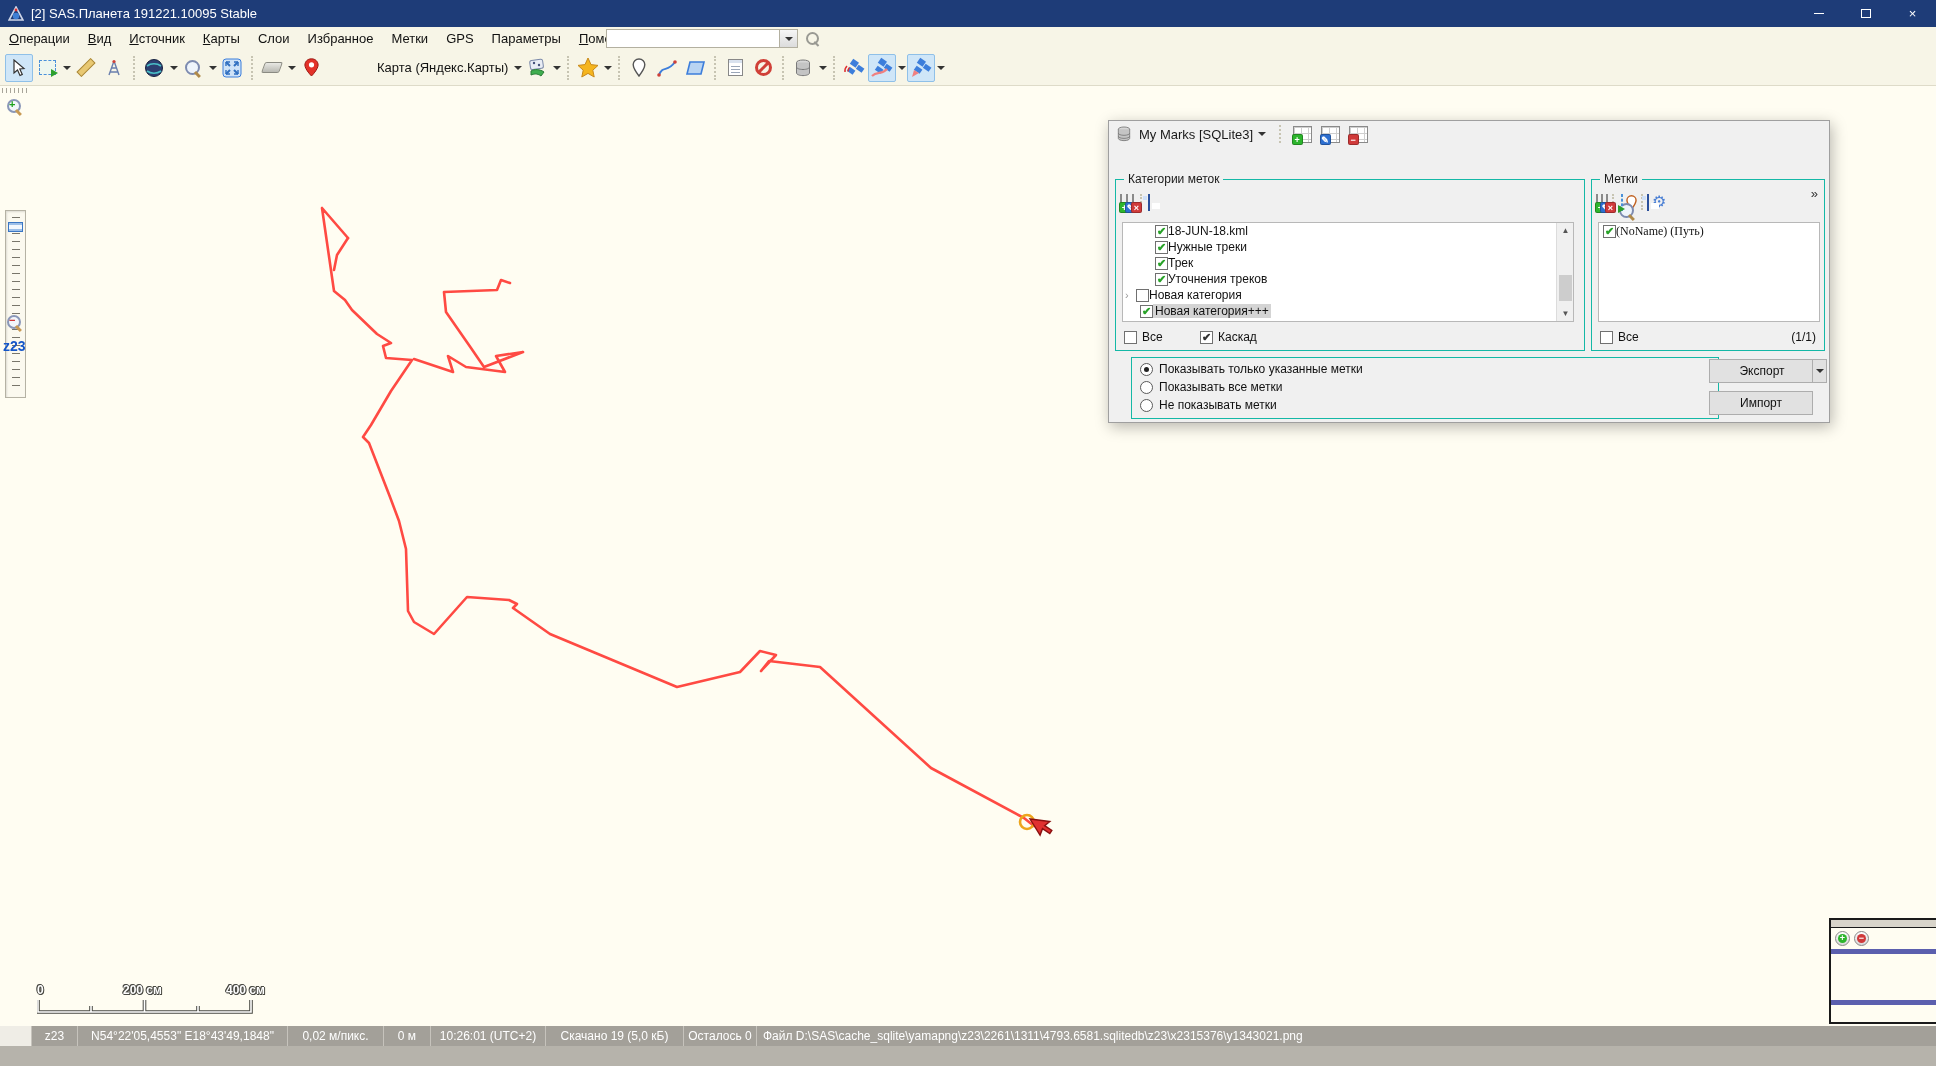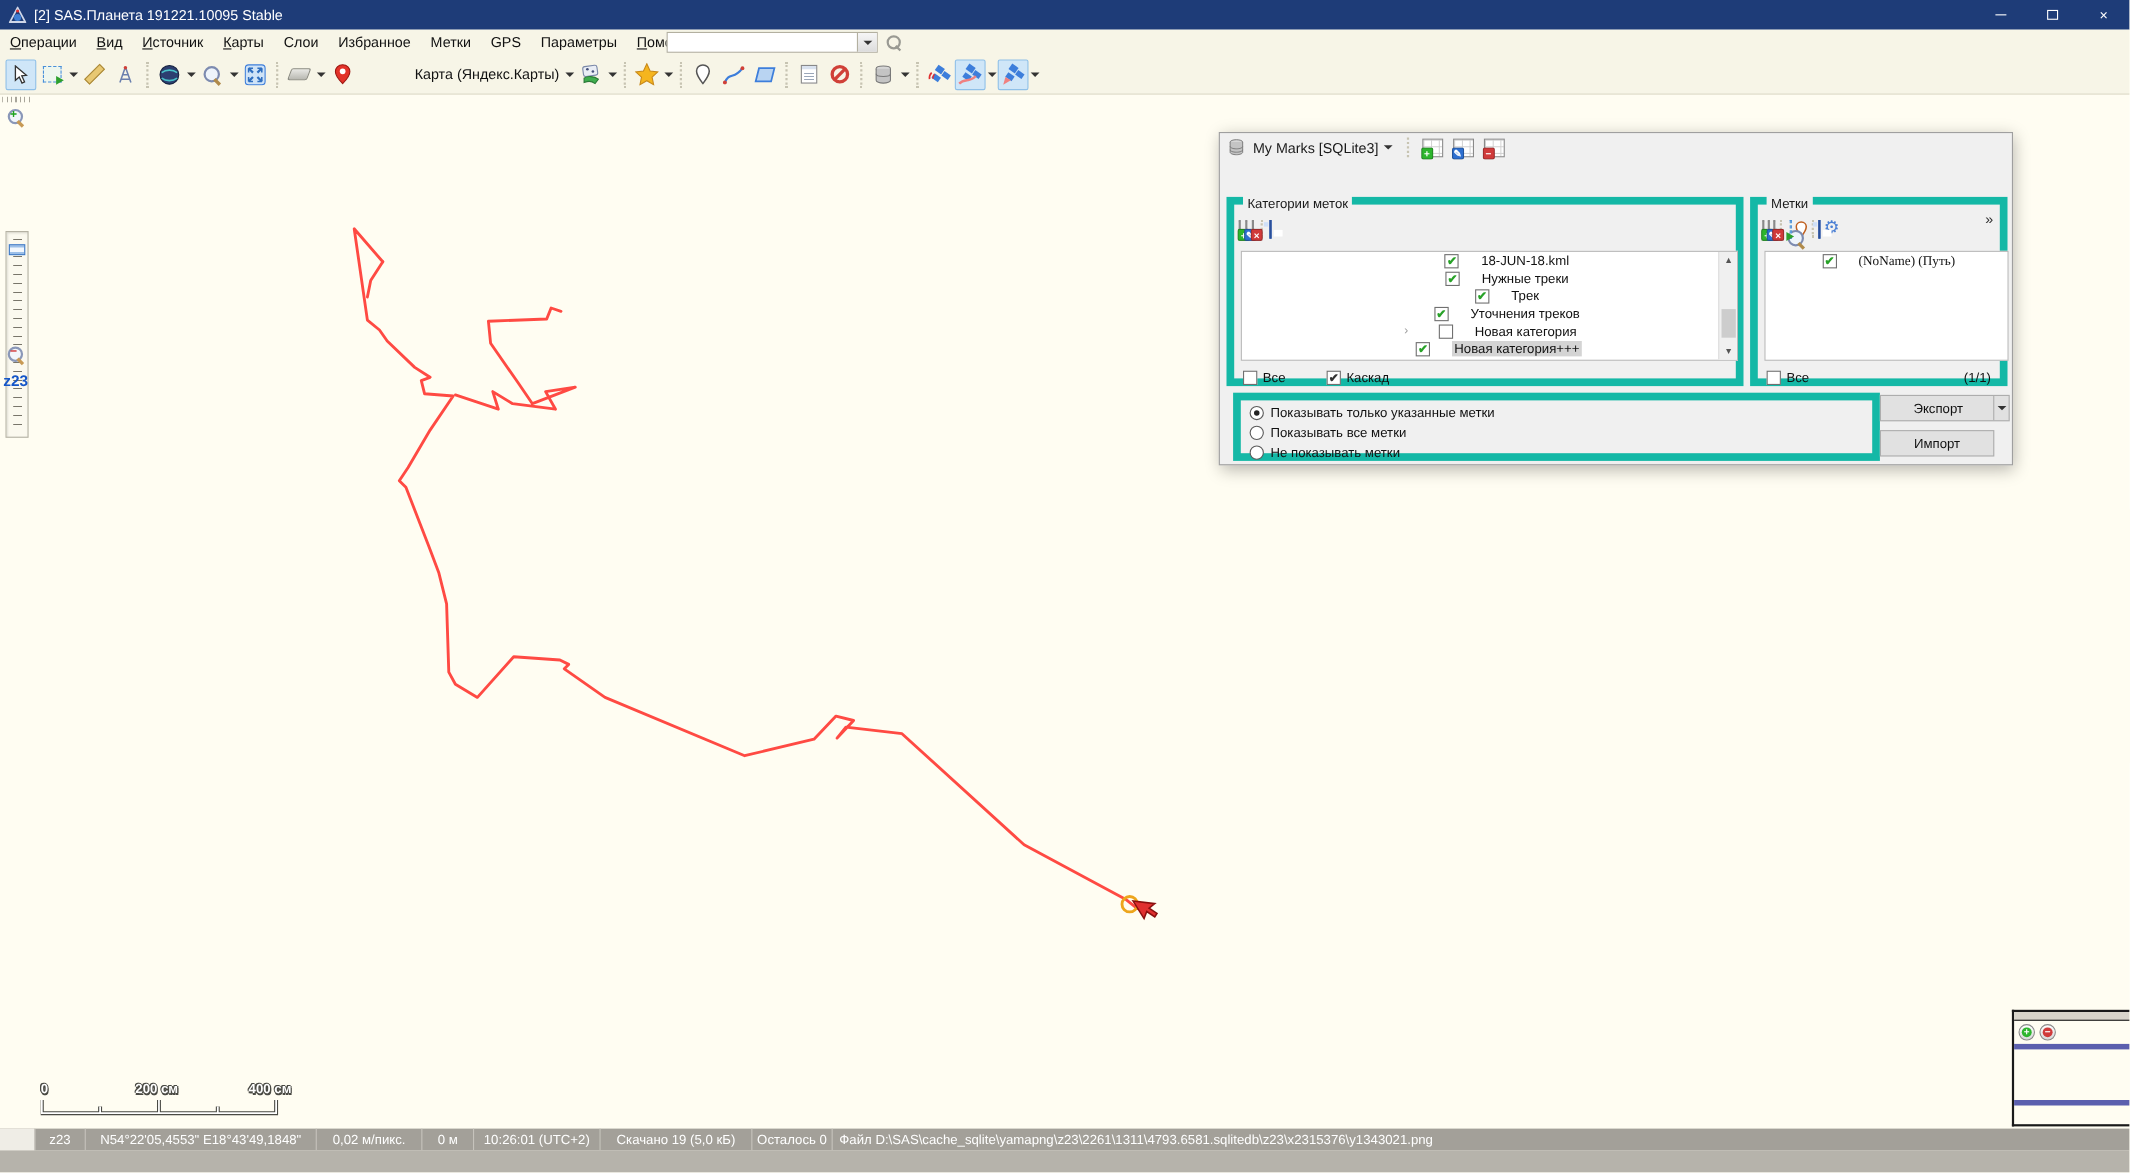--- a/index.html
+++ b/index.html
@@ -86,34 +86,34 @@
   
   .dialog { position:absolute; left:1108px; top:120px; width:722px; height:303px; background:#f0f0f0; border:1px solid #9f9f9f; box-shadow:2px 4px 14px rgba(0,0,0,.28); font-size:13px; }
   .dlg-title { height:26px; display:flex; align-items:center; color:#6e6e6e; }
   .dlg-title .dticon { margin:0 6px 0 9px; }
   .dlg-wbtns { margin-left:auto; display:flex; margin-right:6px; }
   .dlg-wbtn { width:34px; height:26px; display:flex; align-items:center; justify-content:center; color:#666; font-size:14px; }
   .dlg-maxglyph { width:9px; height:9px; border:1px solid #666; }
   .dlg-minglyph { width:9px; height:1px; background:#666; }
   .dbrow { height:26px; display:flex; align-items:center; padding-left:8px; gap:4px; color:#1a1a1a; }
   .dbbtn { display:flex; align-items:center; gap:5px; padding:2px 4px; }
-  .gb { position:absolute; border:7px solid #14b8a6; }
+  .gb { position:absolute; border:1px solid #14b8a6; }
   .gb-label { position:absolute; top:-8px; left:8px; background:#f0f0f0; padding:0 4px; font-size:12px; color:#1a1a1a; }
   .gb-toolbar { position:absolute; left:4px; top:10px; height:24px; display:flex; align-items:center; gap:4px; }
   .tico { width:19px; height:17px; background:#fff; border:1px solid #8a8a8a; position:relative;
      background-image:linear-gradient(#cfcfcf 1px,transparent 1px),linear-gradient(90deg,#cfcfcf 1px,transparent 1px);
      background-size:7px 6px; }
   .tico .badge { position:absolute; left:-2px; bottom:-3px; width:11px; height:11px; border-radius:2px; color:#fff; font-size:9px; line-height:11px; text-align:center; font-weight:bold; border:1px solid rgba(0,0,0,.25); }
   .badge.g { background:#2db52d; } .badge.b { background:#2d6fd0; } .badge.r { background:#d03a3a; }
   .flp { width:15px; height:15px; background:#3f6fc8; border:1px solid #2a4f9a; position:relative; }
   .flp::after { content:''; position:absolute; left:3px; bottom:1px; width:8px; height:6px; background:#fff; }
   .flp::before { content:''; position:absolute; right:2px; top:1px; width:4px; height:4px; background:#cfe0f8; }
   .gear { color:#4a7fd4; font-size:16px; line-height:1; }
   .listbox { position:absolute; background:#fff; border:1px solid #b8b8b8; overflow:hidden; }
-  .trow { height:16px; display:flex; align-items:center; gap:20px; font-size:12px; color:#111;justify-content:center; }
+  .trow { height:16px; display:flex; align-items:center; gap:0; font-size:12px; color:#111; }
   .lvl2 { padding-left:32px; } .lvl1 { padding-left:17px; } .lvl0 { padding-left:2px; }
   .tsel { background:#d4d4d4; padding:0 2px; }
   .expander { width:11px; color:#9a9a9a; font-size:11px; }
   .cb { width:13px; height:13px; background:#fff; border:1px solid #707070; display:inline-flex; align-items:center; justify-content:center; font-size:11px; font-weight:bold; color:#28a228; flex:0 0 auto; }
   .cb.on::after { content:'✔'; }
   .cb.dk { color:#333; }
   .vscroll { position:absolute; right:0; top:0; bottom:0; width:17px; background:#f0f0f0; border-left:1px solid #dcdcdc; }
   .varrow { position:absolute; left:0; width:17px; height:15px; color:#555; font-size:8px; text-align:center; line-height:15px; }
   .vthumb { position:absolute; left:2px; width:13px; background:#cdcdcd; }
   .checkrow { position:absolute; display:flex; align-items:center; gap:5px; font-size:12px; color:#111; }
@@ -494,21 +494,21 @@
           <span>(NoName) (Путь)</span>
         </div>
       </div>
       <div class="checkrow" style="left:8px;top:150px;">
         <span class="cb"></span>
         <span>Все</span>
       </div>
       <span class="abs" style="right:8px;top:150px;font-size:12px;color:#111;">(1/1)</span>
     </div>
 
-    <div class="gb" style="left:12px;top:236px;width:588px;height:62px;">
+    <div class="gb" style="left:22px;top:236px;width:588px;height:62px;">
       <div class="radiorow">
         <span class="rb sel"></span>
         <span>Показывать только указанные метки</span>
       </div>
       <div class="radiorow">
         <span class="rb"></span>
         <span>Показывать все метки</span>
       </div>
       <div class="radiorow">
         <span class="rb"></span>

